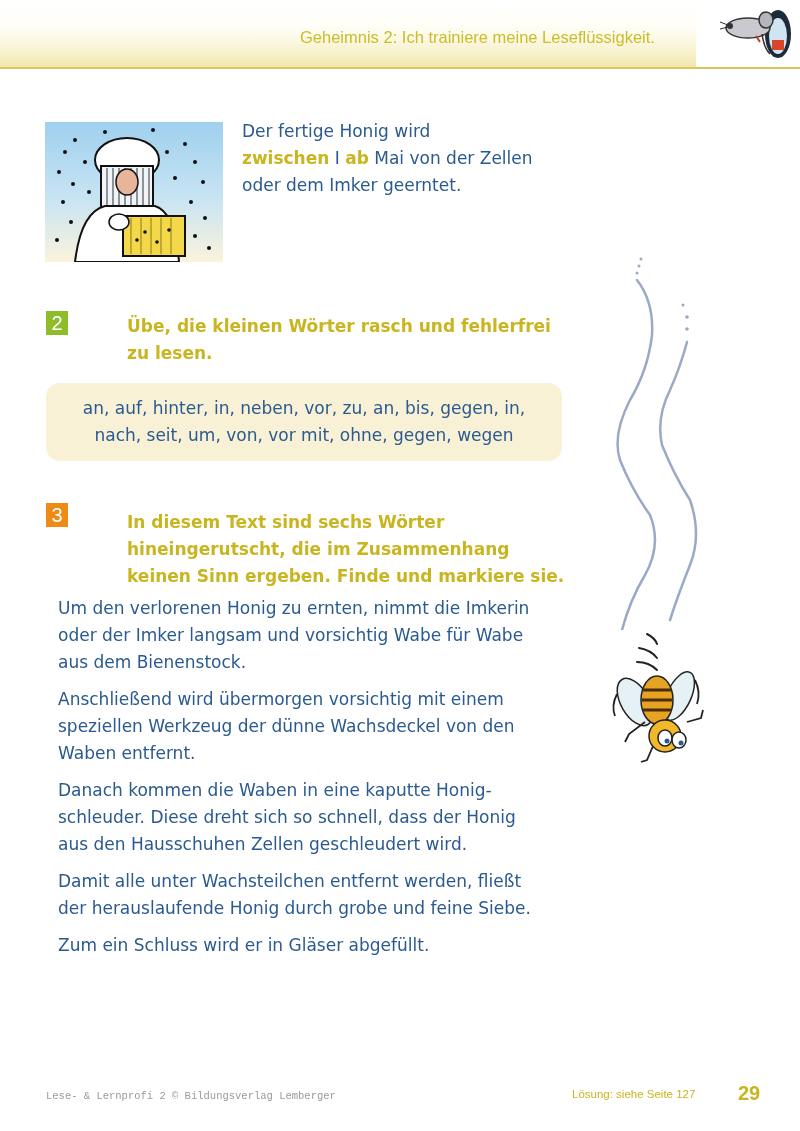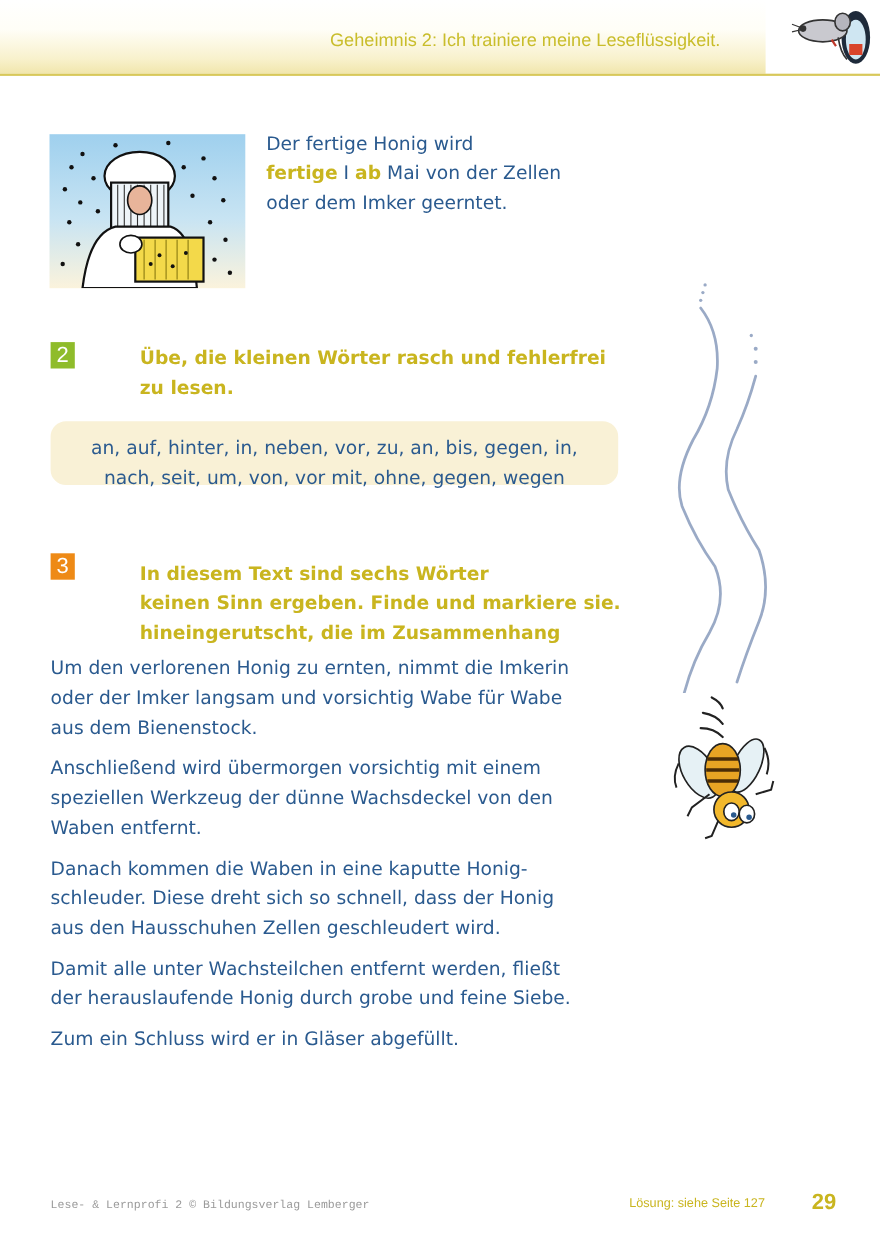--- a/index.html
+++ b/index.html
@@ -38,31 +38,31 @@
     position: absolute; width: 22px; height: 24px; color: #fff;
     font-family: "Liberation Sans", sans-serif; font-size: 20px; line-height: 24px; text-align: center;
   }
   .badge.green { background: #8fbc2b; left: 46px; top: 311px; }
   .badge.orange { background: #ee8a16; left: 46px; top: 503px; }
   .task {
     position: absolute; left: 91px; font-size: 17px; font-weight: bold;
     line-height: 27px; color: #c9b51f; margin-left: 36px;
   }
   .wordbox {
-    position: absolute; left: 46px; top: 383px; width: 516px; height: 58px;
+    position: absolute; left: 46px; top: 383px; width: 516px; height: 78px;
     background: #f9f1d6; border-radius: 14px;
     font-size: 17px; line-height: 27px; color: #2a5a8f; text-align: center;
     box-sizing: border-box; padding-top: 12px;
   }
   .wordbox div { white-space: nowrap; }
   .body-text {
     position: absolute; left: 46px; top: 595px; width: 520px;
     font-size: 17px; line-height: 27px; color: #2a5a8f;
   }
-  .body-text p { margin: 0 0 10px 0; }
+  .body-text p { margin: 0 0 10px 12px; }
   .trail { position: absolute; left: 590px; top: 250px; width: 120px; height: 380px; }
   .bee { position: absolute; left: 595px; top: 610px; width: 120px; height: 160px; }
   .footer-left {
     position: absolute; left: 46px; top: 1090px;
     font-family: Liberation Mono, monospace; font-size: 10.5px; color: #9a9a9a;
   }
   .footer-sol {
     position: absolute; left: 572px; top: 1088px;
     font-family: "Liberation Sans", sans-serif; font-size: 11.5px; font-weight: normal; color: #c9b51f;
   }
@@ -140,43 +140,43 @@
       <circle cx="108" cy="8" r="2"></circle>
         <circle cx="164" cy="126" r="2"></circle>
         <circle cx="12" cy="118" r="2"></circle>
     </g>
   </svg>
 </div>
 
 <div class="intro">
   <div>Der fertige Honig wird</div>
   <div>
-    <span class="hl">fertige</span>
+    <span class="hl">zwischen</span>
     <span>I</span>
     <span class="hl">ab</span>
     <span>Mai von der Zellen</span>
   </div>
   <div>oder dem Imker geerntet.</div>
 </div>
 
 <div class="badge green">2</div>
 <div class="task" style="top:313px;">
   <div>Übe, die kleinen Wörter rasch und fehlerfrei</div>
   <div>zu lesen.</div>
 </div>
 <div class="wordbox">
   <div>an, auf, hinter, in, neben, vor, zu, an, bis, gegen, in,</div>
   <div>nach, seit, um, von, vor mit, ohne, gegen, wegen</div>
 </div>
 
 <div class="badge orange">3</div>
 <div class="task" style="top:509px;">
   <div>In diesem Text sind sechs Wörter</div>
+  <div>hineingerutscht, die im Zusammenhang</div>
   <div>keinen Sinn ergeben. Finde und markiere sie.</div>
-  <div>hineingerutscht, die im Zusammenhang</div>
 </div>
 
 <div class="body-text">
   <p>
     <span style="display:block">Um den verlorenen Honig zu ernten, nimmt die Imkerin</span>
     <span style="display:block">oder der Imker langsam und vorsichtig Wabe für Wabe</span>
     <span style="display:block">aus dem Bienenstock.</span>
   </p>
   <p>
     <span style="display:block">Anschließend wird übermorgen vorsichtig mit einem</span>

